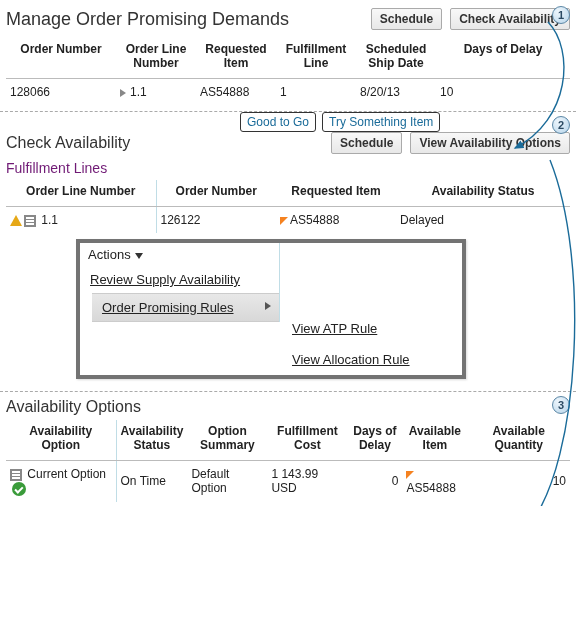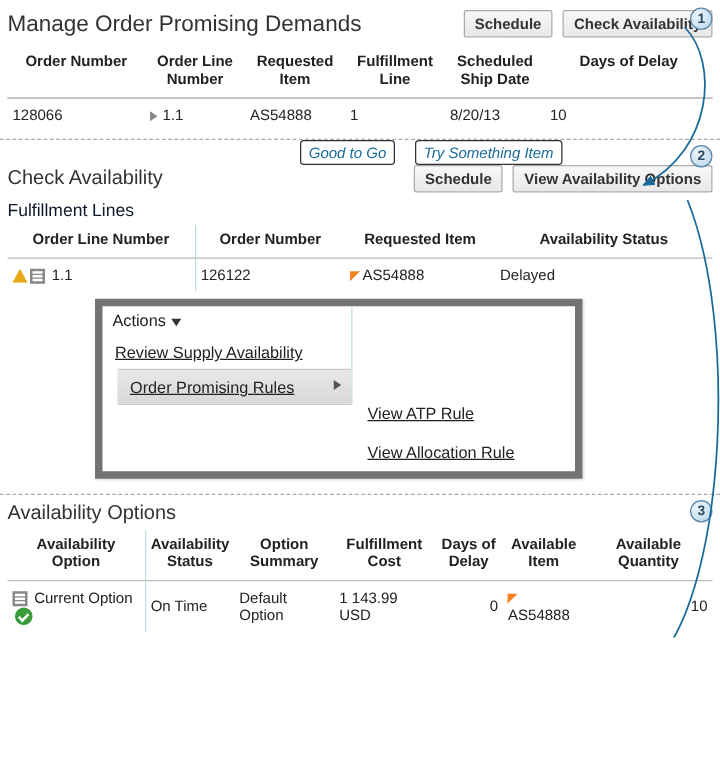--- a/index.html
+++ b/index.html
@@ -25,21 +25,21 @@
     color: #333;
   }
   .title-md {
     font-size: 16px;
     font-weight: 400;
     color: #333;
   }
   .title-sm {
     font-size: 14px;
     font-weight: 400;
-    color: #0f172a;
+    color: #701a75;
   }
   .header-row {
     display: flex;
     align-items: center;
     gap: 8px;
     padding: 4px 0;
   }
   .header-row .spacer { flex: 1; }
   .btn {
     background: linear-gradient(#f8f8f8,#e8e8e8);
@@ -128,29 +128,28 @@
     border:1px solid #333;
     border-radius:3px;
     padding:2px 6px;
     font-size:12px;
     background:#fff;
     color:#1a6b99;
   }
   .tag-row {
     position:absolute;
     display:flex;
-    gap:16px;
-    font-style:italic;
+    gap:6px;
   }
   
   .menu-panel {
     position: relative;
     margin: 6px 0 6px 70px;
     width: 390px;
-    border: 6px solid #737373;
+    border: 4px solid #737373;
     background: #fff;
     box-shadow: 1px 1px 2px rgba(0,0,0,.15);
   }
   .menu-header {
     padding: 4px 8px;
     font-size: 13px;
   }
   .menu-header .dd {
     display:inline-block;
     width:0;height:0;

